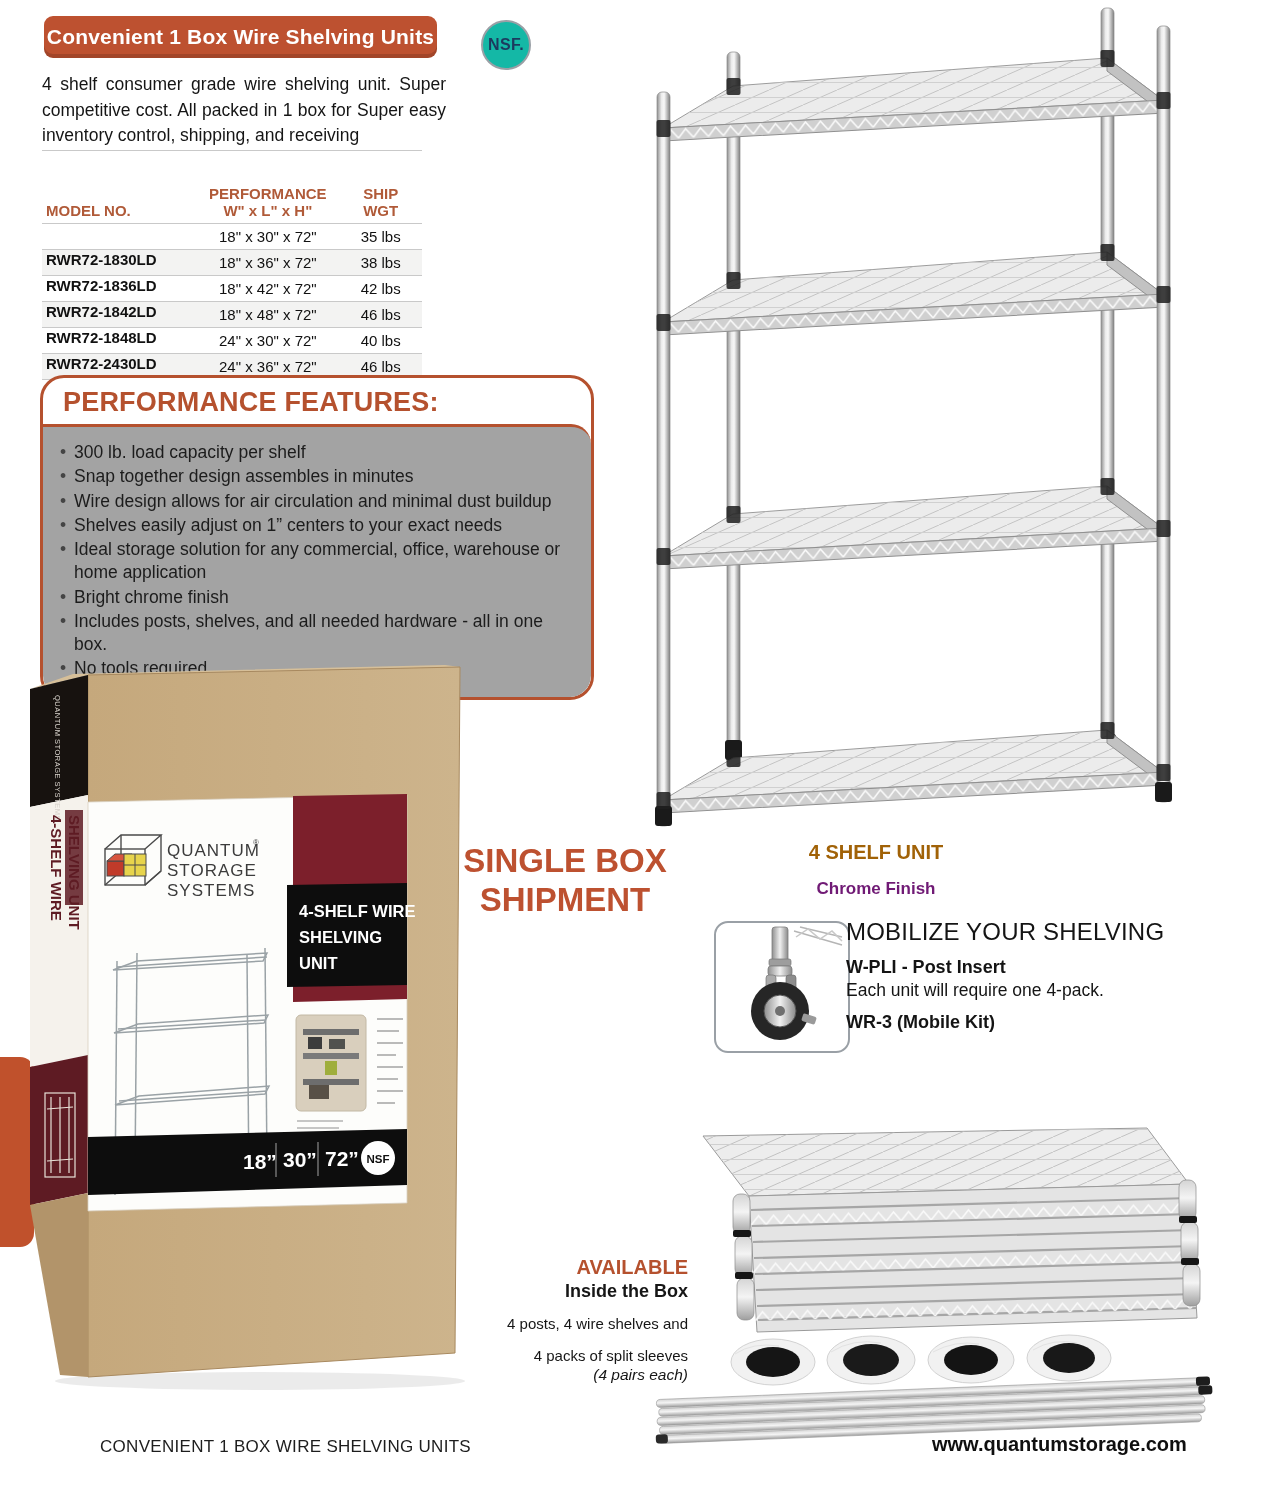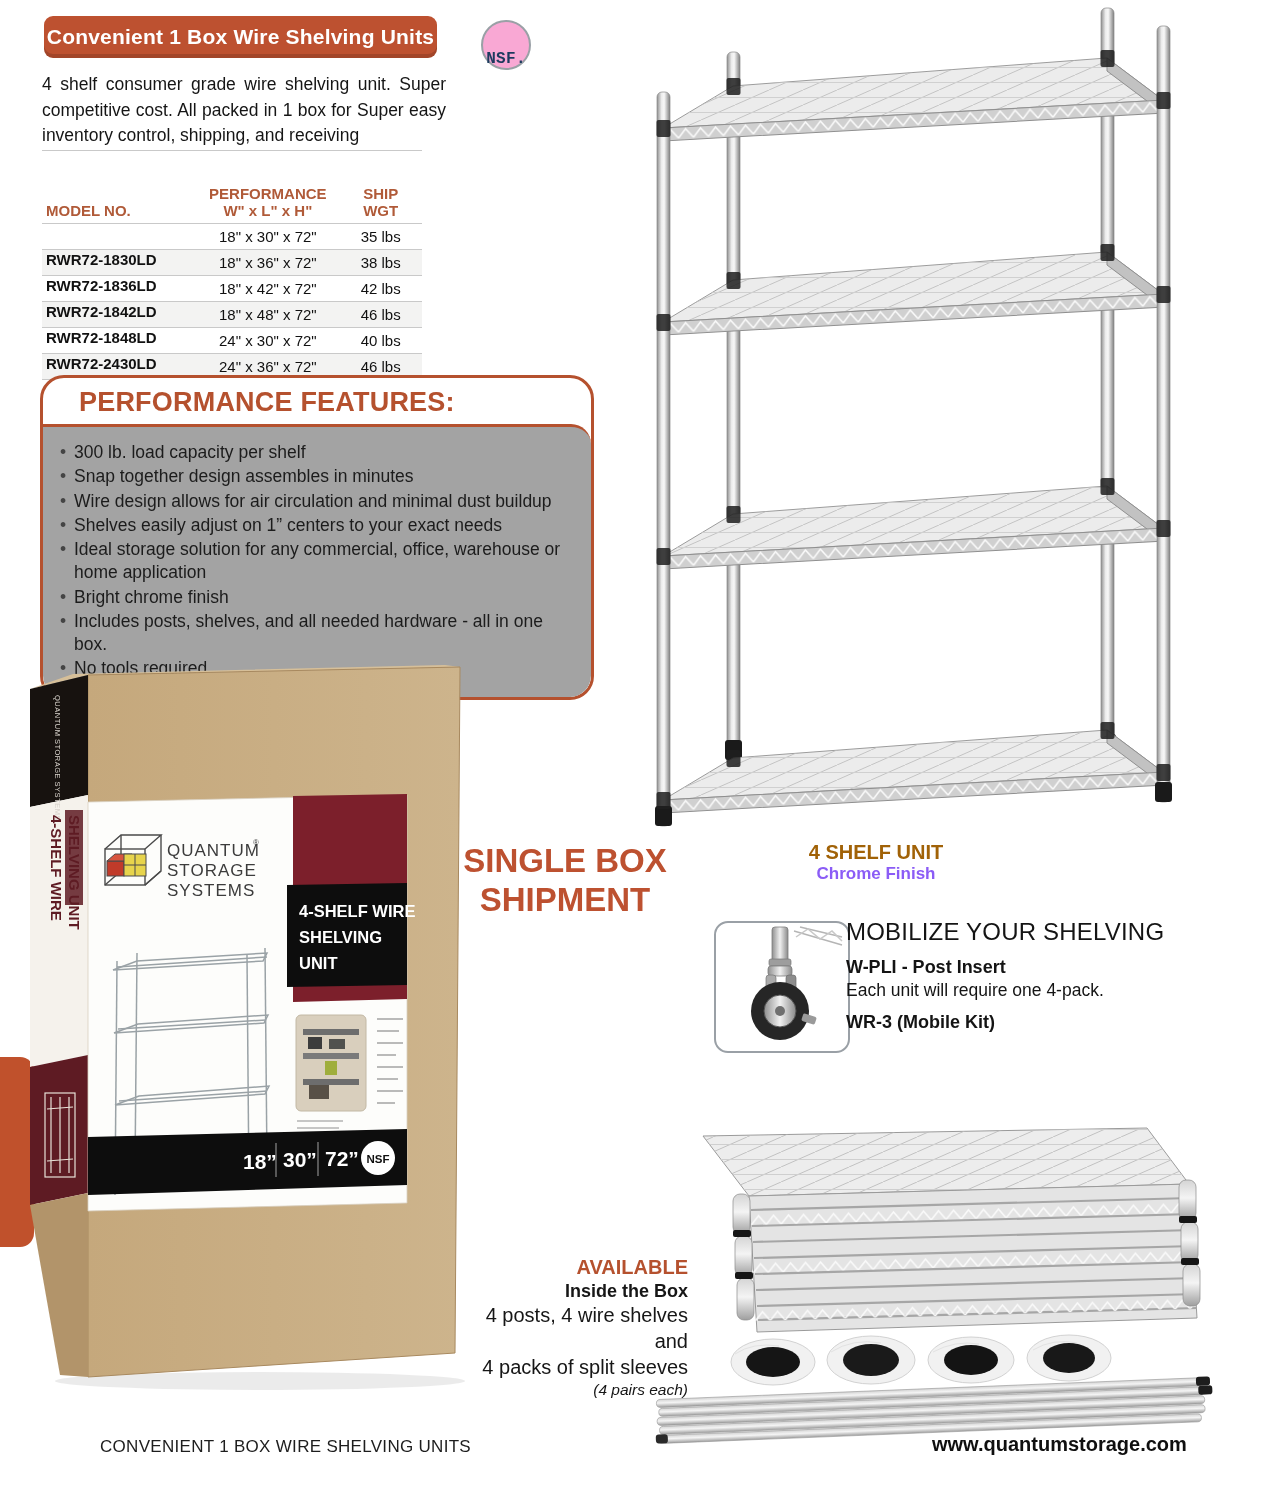--- a/index.html
+++ b/index.html
@@ -7,74 +7,74 @@
   .page{position:relative;width:1267px;height:1500px;background:#ffffff;overflow:hidden;}
   .abs{position:absolute;}
 
   
   .badge{left:44px;top:16px;width:393px;height:42px;background:#bd5130;border-radius:9px;
          box-shadow:inset 0 -4px 0 rgba(0,0,0,.14);display:flex;align-items:center;justify-content:center;}
   .badge span{color:#fff;font-weight:700;font-size:21px;letter-spacing:.2px;}
 
   
   .nsf{left:481px;top:20px;width:46px;height:46px;border:2.5px solid #9aa0a6;border-radius:50%;
-       display:flex;align-items:flex-end;justify-content:center;background:#f9a8d4;font-family:Liberation Mono, monospace;}
+       display:flex;align-items:center;justify-content:center;background:#14b8a6;}
   .nsf span{color:#1c3a5e;font-weight:700;font-size:16px;letter-spacing:.3px;}
 
   
   .intro{left:42px;top:72px;width:404px;font-size:17.5px;line-height:1.47;color:#151515;text-align:justify;}
 
   
   .spec{left:42px;top:150px;width:380px;font-size:15px;color:#111;}
   .thead{display:flex;align-items:flex-end;border-top:1px solid #c9c9c9;padding:5px 0 4px 0;color:#b05a38;font-weight:700;}
   .thead .c1{align-self:flex-end;}
   .c1{width:40%;padding-left:4px;margin-top:46px;}
   .c2{width:38%;text-align:center;}
   .c3{width:22%;text-align:center;}
   .h2l{line-height:1.15;}
   .trow{display:flex;border-top:1px solid #c9c9c9;height:25px;align-items:center;}
   .trow:last-child{border-bottom:1px solid #c9c9c9;}
   .trow:nth-child(odd){background:#f3f3f2;}
   .trow .c1{font-weight:700;}
 
   
   .features{left:40px;top:375px;width:548px;border:3px solid #b5512e;border-radius:24px;background:#fff;overflow:hidden;}
-  .f-head{padding:9px 12px 6px 20px;color:#b5512e;font-weight:700;font-size:27px;letter-spacing:.2px;margin-left:16px;}
+  .f-head{padding:9px 12px 6px 20px;color:#b5512e;font-weight:700;font-size:27px;letter-spacing:.2px;}
   .f-body{background:#a3a3a3;border-top:3px solid #b5512e;border-radius:0 20px 21px 21px;padding:13px 12px 15px 14px;}
   .f-body ul{margin:0;padding:0;list-style:none;}
   .f-body li{position:relative;padding-left:17px;font-size:17.5px;line-height:1.33;color:#1c1c1c;margin:1px 0;}
   .f-body li::before{content:"•";position:absolute;left:3px;top:0;color:#444;}
 
   
   .tab{left:-20px;top:1057px;width:54px;height:190px;background:#c0512c;border-radius:14px;}
 
   
   .single{left:450px;top:842px;width:230px;text-align:center;color:#bd5130;font-weight:700;font-size:33px;line-height:1.17;}
   .cap300{left:438px;top:1008px;width:256px;text-align:center;color:#bd5130;font-weight:700;}
   .cap300 .big{font-size:58px;line-height:1.05;}
   .cap300 .mid{font-size:29px;line-height:1.2;margin-top:4px;}
   .cap300 .mid2{font-size:29px;line-height:1.2;margin-top:4px;}
 
   .unitcap{left:796px;top:841px;width:160px;text-align:center;}
   .unitcap .t{color:#a16207;font-weight:700;font-size:20px;}
-  .unitcap .s{color:#8b5cf6;font-weight:700;font-size:17px;margin-top:0;}
+  .unitcap .s{color:#701a75;font-weight:700;font-size:17px;margin-top:15px;}
 
   
   .casterbox{left:714px;top:921px;width:132px;height:128px;border:2px solid #9aa0a6;border-radius:14px;background:#fff;overflow:hidden;}
   .mob{left:846px;top:918px;width:330px;color:#141414;}
   .mob .title{font-size:24px;font-weight:500;letter-spacing:.2px;}
   .mob .b{font-weight:700;font-size:18px;margin-top:11px;}
   .mob .r{font-size:17.5px;line-height:1.26;margin-top:1px;}
   .mob .p{font-size:17.5px;line-height:1.26;margin-top:1px;width:318px;}
 
   
   .avail{left:462px;top:1256px;width:226px;text-align:right;color:#161616;}
   .avail .t{color:#b5512e;font-weight:700;font-size:20px;}
   .avail .s{font-weight:700;font-size:18px;margin-top:2px;}
-  .avail .l{font-size:20px;line-height:1.3;}
+  .avail .l{font-size:15px;line-height:1.3;margin-top:12px;}
   .avail .i{font-style:italic;font-size:15.5px;margin-top:1px;}
 
   
   .foot-l{left:100px;top:1437px;font-size:17px;color:#1d1d1d;letter-spacing:.3px;}
   .foot-r{left:932px;top:1433px;width:250px;text-align:center;font-size:20px;font-weight:700;color:#0f0f0f;}
 
   svg{display:block;}
   svg text{font-family:"Liberation Sans",sans-serif;}
 </style>
 </head>

